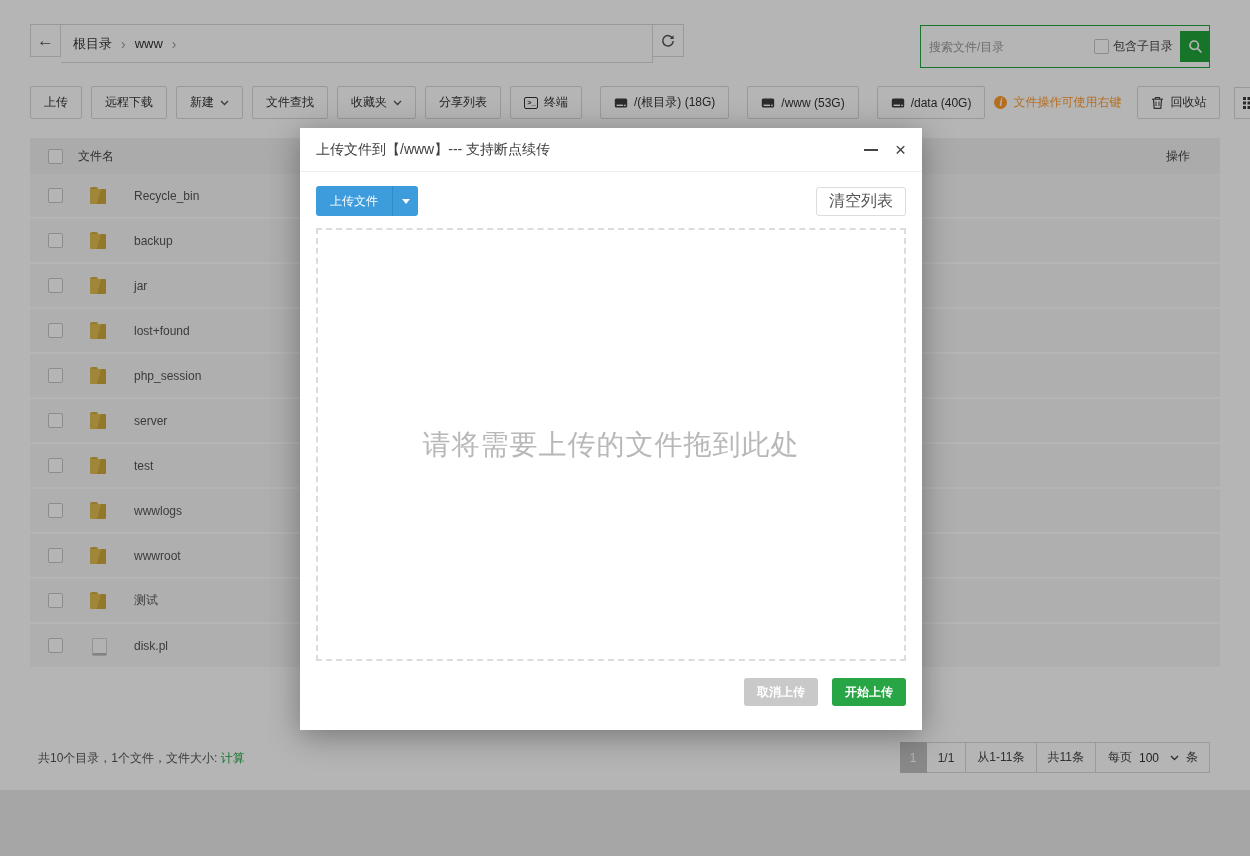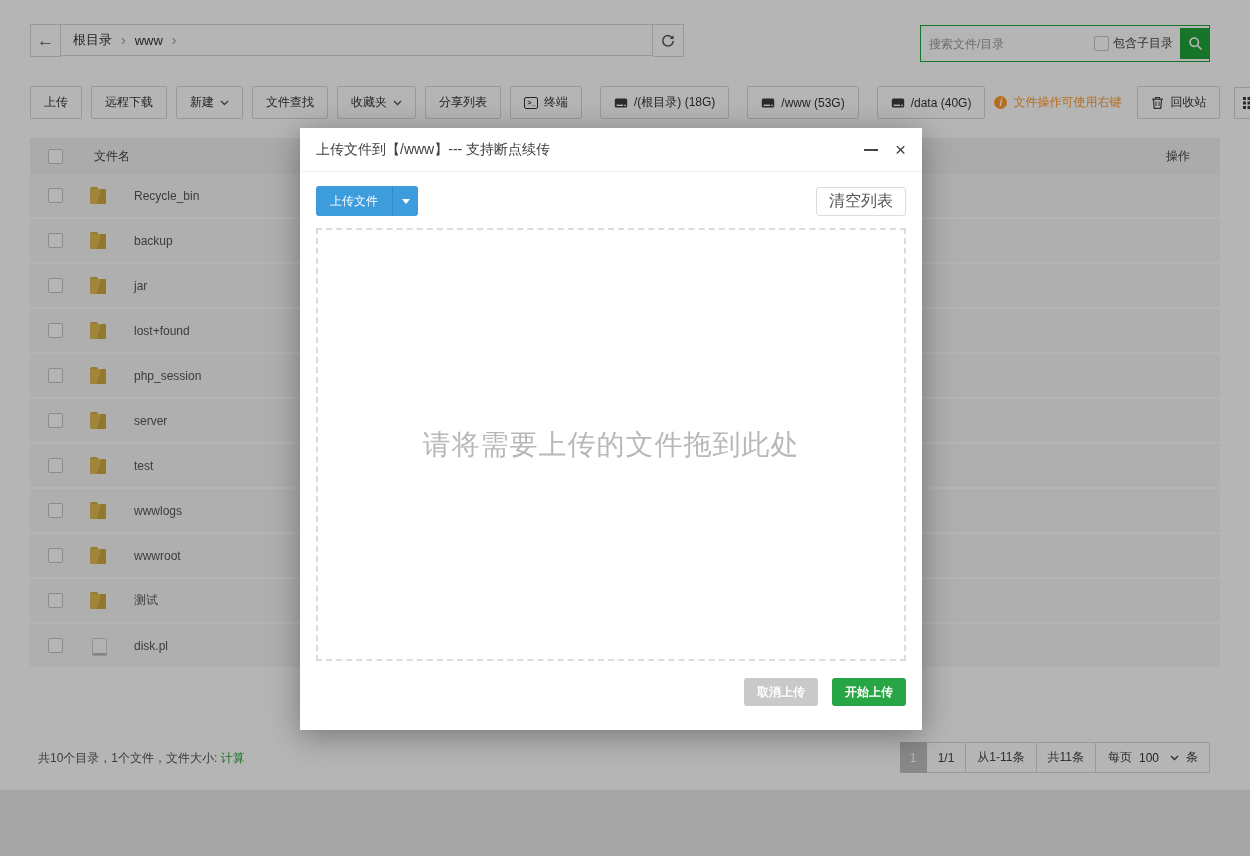--- a/index.html
+++ b/index.html
@@ -14,29 +14,29 @@
   
   .topbar { position:absolute; top:24px; left:30px; right:30px; height:33px; }
   .nav-group { display:flex; height:33px; float:left; }
   .box-btn {
     height:33px; border:1px solid #d8d8d8; background:#fff; display:flex;
     align-items:center; justify-content:center; cursor:pointer; color:#555;
   }
   .back-btn { width:31px; }
   .back-btn span { font-size:17px; line-height:1; }
   .breadcrumb {
-    width:592px; height:32px; border:1px solid #d8d8d8; border-left:none;
+    width:592px; height:39px; border:1px solid #d8d8d8; border-left:none;
     display:flex; align-items:center; padding:4px 12px; font-size:13px; color:#333;
   }
   .crumb { cursor:pointer; }
   .crumb-sep { color:#999; margin:0 9px; font-size:14px; }
   .refresh-btn { width:31px; border-left:none; }
 
   .search-group {
-    position:absolute; right:10px; top:1px; width:290px; height:37px;
+    position:absolute; right:10px; top:1px; width:290px; height:43px;
     border:1px solid #20a53a; background:#fff; display:flex; align-items:center;
   }
   .search-input {
     flex:1; border:none; outline:none; font-size:12px; color:#333;
     padding:0 8px; height:100%; font-family:inherit; background:transparent;
   }
   .search-input::placeholder { color:#9a9a9a; }
   .subdir { display:flex; align-items:center; gap:4px; font-size:12px; color:#444;
     margin-right:7px; white-space:nowrap; cursor:pointer; }
   .search-btn {
@@ -69,21 +69,21 @@
     display:flex; align-items:center; justify-content:center; cursor:pointer; }
   .term-ic { width:14px; height:12px; border:1px solid #333; border-radius:2px;
     font-size:7px; line-height:10px; padding-left:1px; color:#333; font-weight:bold;
     font-family:"Liberation Mono","DejaVu Sans Mono",monospace; }
 
   
   .filetable { position:absolute; top:138px; left:30px; right:30px; }
   .thead { height:36px; background:#f1f1f1; display:flex; align-items:center;
     font-size:12px; color:#444; }
   .thead .cb { margin-left:18px; }
-  .thead .fname { margin-left:31px; }
+  .thead .fname { margin-left:15px; }
   .thead .fops { margin-left:auto; margin-right:30px; }
   .frow { height:45px; background:#f7f7f7; border-bottom:2px solid #fff;
     display:flex; align-items:center; font-size:12px; color:#555; cursor:default; }
   .frow .cb { margin-left:18px; }
   .ficon { width:20px; height:18px; margin-left:26px; position:relative; flex:0 0 auto; }
   .ficon.folder::before {
     content:""; position:absolute; left:1px; top:0; width:8px; height:4px;
     background:#d3ac41; border-radius:2px 2px 0 0;
   }
   .ficon.folder::after {

